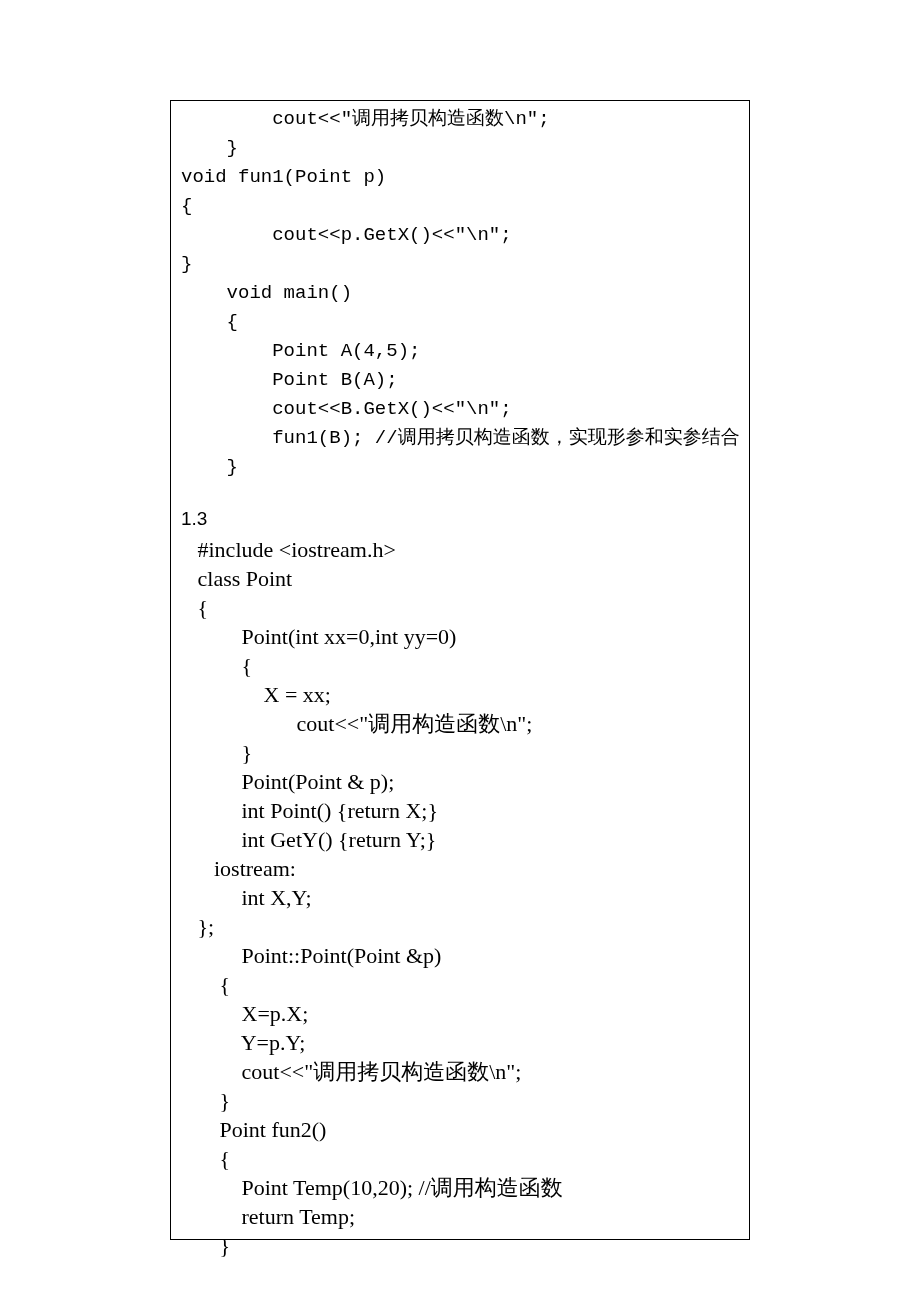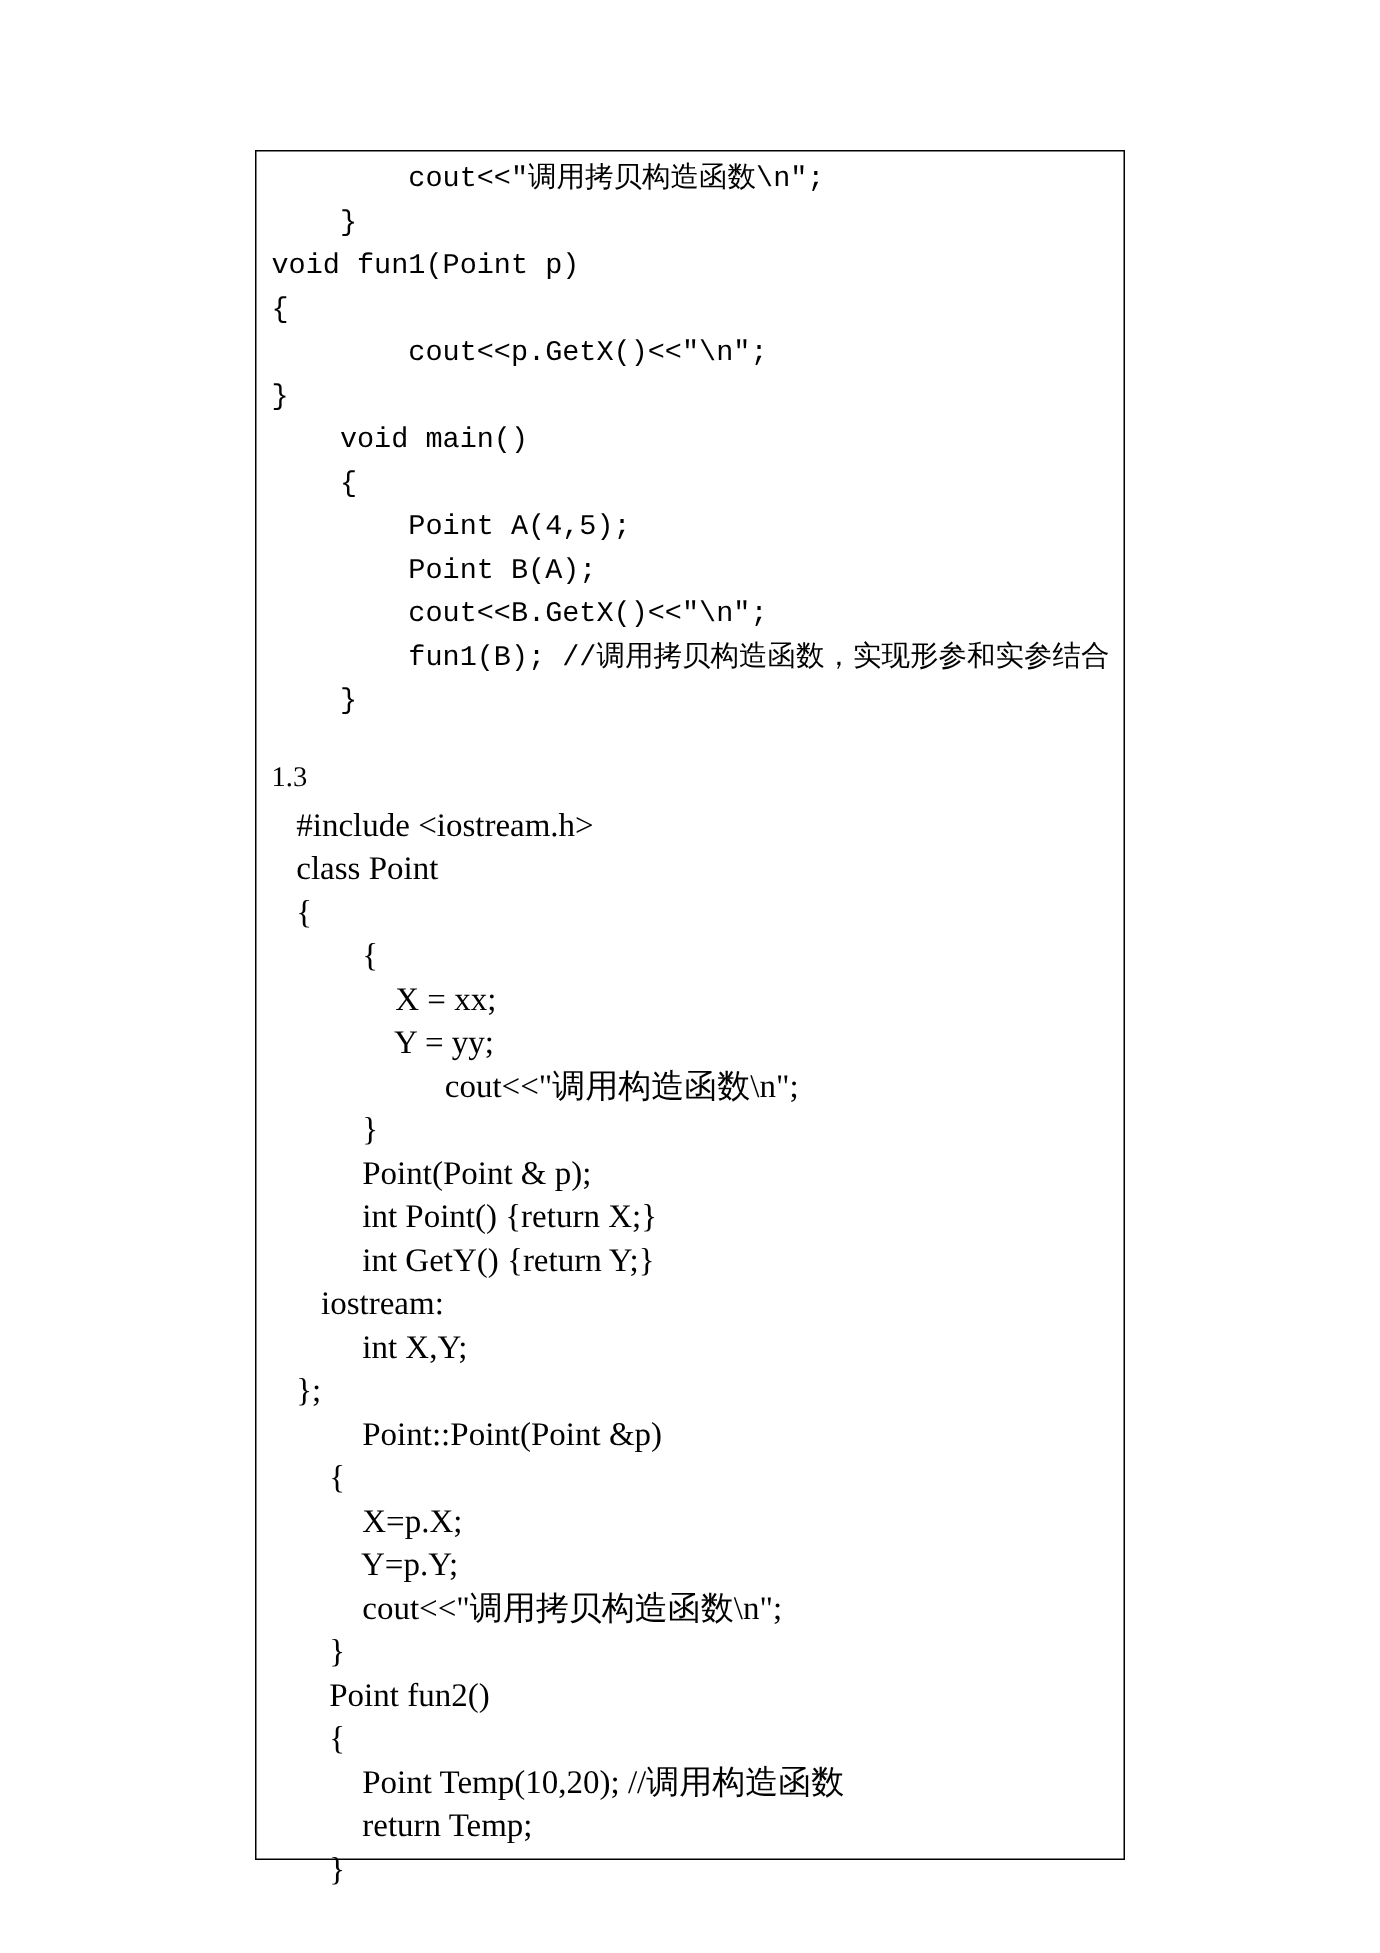--- a/index.html
+++ b/index.html
@@ -30,21 +30,21 @@
     line-height: 29px;
     white-space: pre;
     color: #000000;
   }
   .code-line.normal {
     font-family: "Times New Roman", "SimSun", serif;
     font-size: 22px;
     line-height: 29px;
   }
   .section-label {
-    font-family: Liberation Serif, serif;
+    font-family: Liberation Sans, sans-serif;
     font-size: 19px;
     line-height: 29px;
     margin-top: 22px;
     margin-bottom: 2px;
     white-space: pre;
   }
 </style>
 </head>
 <body>
 
@@ -63,23 +63,23 @@
         <div class="code-line">        Point B(A);</div>
         <div class="code-line">        cout&lt;&lt;B.GetX()&lt;&lt;"\n";</div>
         <div class="code-line">        fun1(B); //调用拷贝构造函数，实现形参和实参结合</div>
         <div class="code-line">    }</div>
       </div>
     <div class="section-label">1.3</div>
     <div id="block2">
         <div class="code-line normal">   #include &lt;iostream.h&gt;</div>
         <div class="code-line normal">   class Point</div>
         <div class="code-line normal">   {</div>
+        <div class="code-line normal">           Point(int xx=0,int yy=0)</div>
         <div class="code-line normal">           {</div>
         <div class="code-line normal">               X = xx;</div>
-        <div class="code-line normal">               Y = yy;</div>
         <div class="code-line normal">                     cout&lt;&lt;"调用构造函数\n";</div>
         <div class="code-line normal">           }</div>
         <div class="code-line normal">           Point(Point &amp; p);</div>
         <div class="code-line normal">           int Point() {return X;}</div>
         <div class="code-line normal">           int GetY() {return Y;}</div>
         <div class="code-line normal">      iostream:</div>
         <div class="code-line normal">           int X,Y;</div>
         <div class="code-line normal">   };</div>
         <div class="code-line normal">           Point::Point(Point &amp;p)</div>
         <div class="code-line normal">       {</div>

